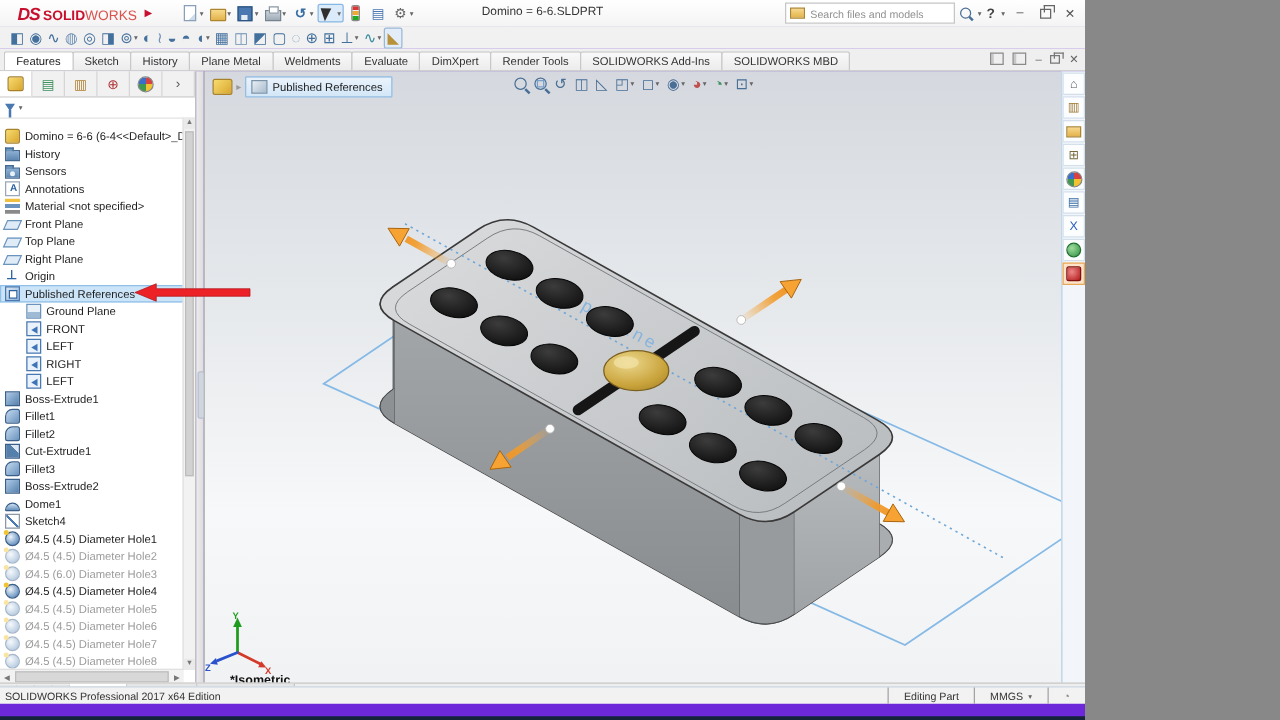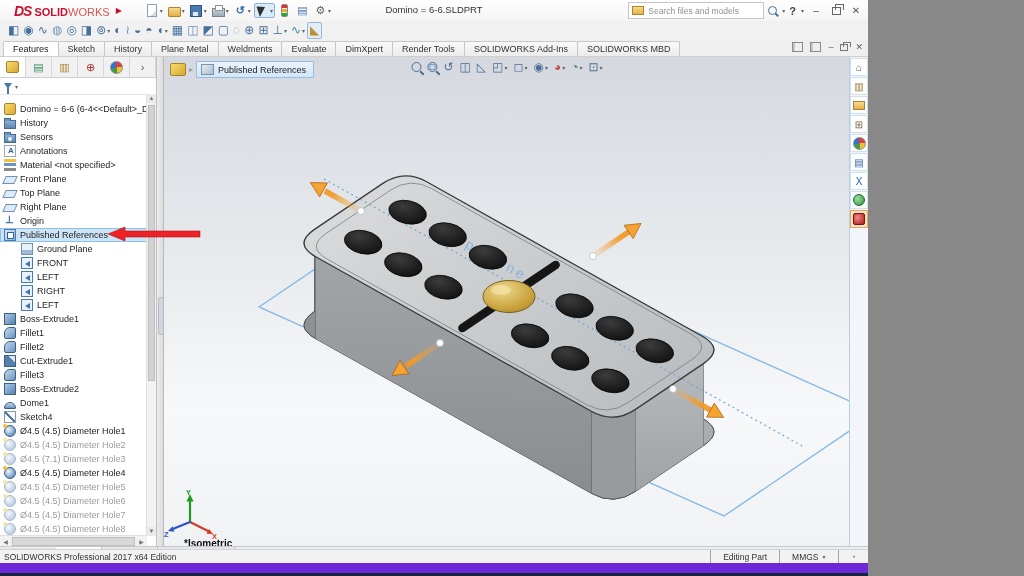--- a/index.html
+++ b/index.html
@@ -430,21 +430,21 @@
         <div class="trow">
           <span class="ti ti-hole"></span>
           <span class="tlabel">Ø4.5 (4.5) Diameter Hole1</span>
         </div>
         <div class="trow sup">
           <span class="ti ti-hole"></span>
           <span class="tlabel">Ø4.5 (4.5) Diameter Hole2</span>
         </div>
         <div class="trow sup">
           <span class="ti ti-hole"></span>
-          <span class="tlabel">Ø4.5 (7.1) Diameter Hole3</span>
+          <span class="tlabel">Ø4.5 (6.0) Diameter Hole3</span>
         </div>
         <div class="trow">
           <span class="ti ti-hole"></span>
           <span class="tlabel">Ø4.5 (4.5) Diameter Hole4</span>
         </div>
         <div class="trow sup">
           <span class="ti ti-hole"></span>
           <span class="tlabel">Ø4.5 (4.5) Diameter Hole5</span>
         </div>
         <div class="trow sup">

